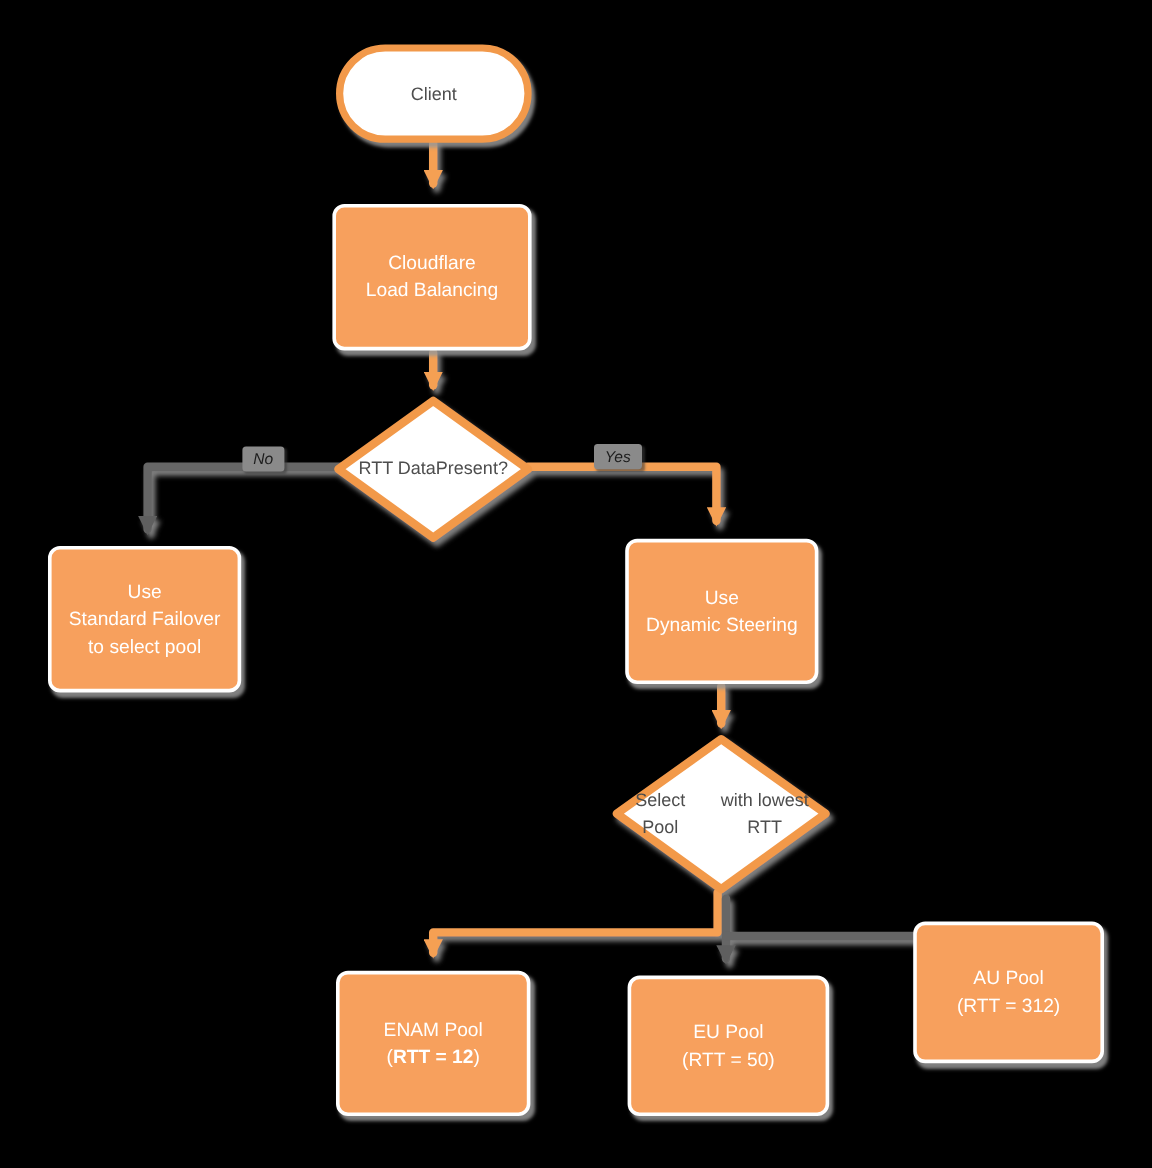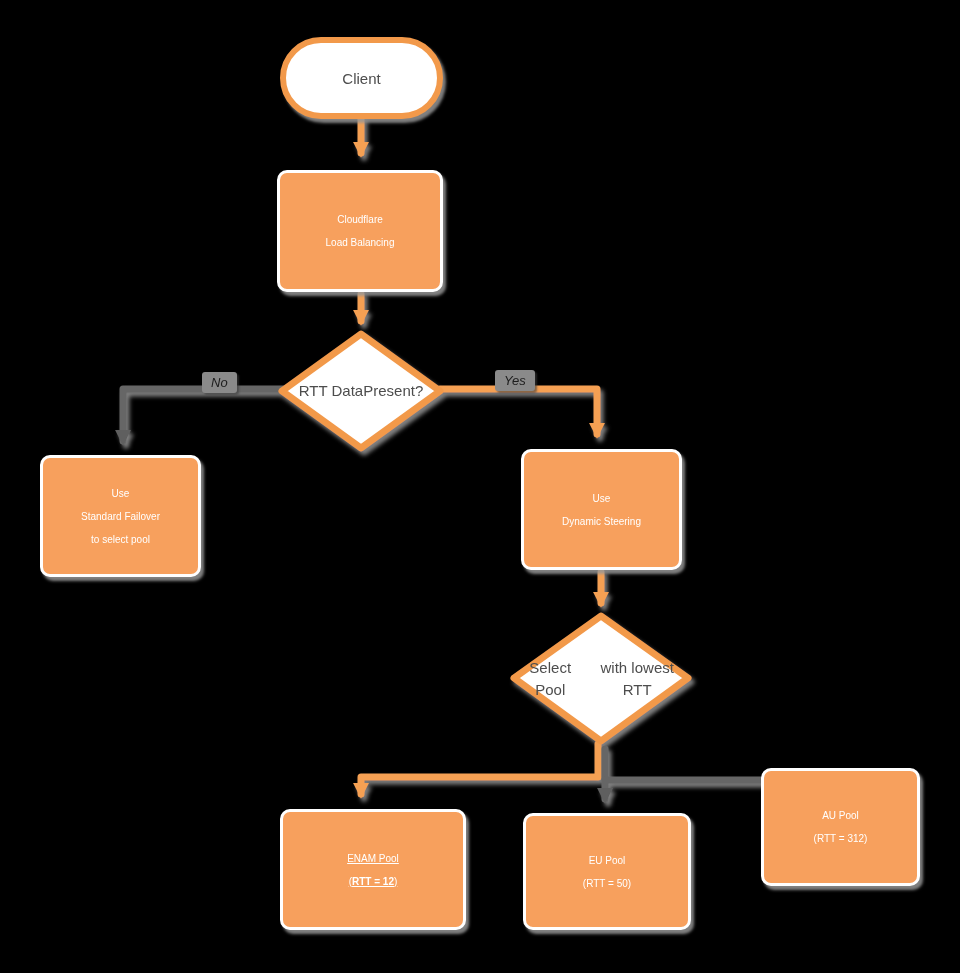--- a/index.html
+++ b/index.html
@@ -6,32 +6,32 @@
   body{width:960px;height:973px;overflow:hidden;font-family:"Liberation Sans",sans-serif;}
   .stage{position:relative;width:960px;height:973px;background:#000;}
   .stage svg{position:absolute;left:0;top:0;z-index:1;}
 
   .node{position:absolute;z-index:2;display:flex;flex-direction:column;align-items:center;
         justify-content:center;text-align:center;box-sizing:border-box;
         box-shadow:3px 4px 3px rgba(150,150,150,0.85);}
   .stadium{background:#fff;border:6px solid #F2994A;border-radius:45px;
            color:#4D4D4D;font-size:15px;}
   .obox{background:#F7A05D;border:3px solid #FFFFFF;border-radius:10px;
-        color:#FFFFFF;font-size:10px;line-height:23px;}
+        color:#FFFFFF;font-size:16px;line-height:23px;}
   .dtext{position:absolute;z-index:3;display:flex;align-items:center;
          justify-content:center;text-align:center;color:#4D4D4D;font-size:15px;
          line-height:22px;background:transparent;box-shadow:none;}
 
   .n-client{left:280px;top:37px;width:163px;height:82px;}
   .n-lb{left:277px;top:170px;width:166px;height:122px;}
   .t-d1{left:282px;top:334px;width:158px;height:114px;}
   .n-failover{left:40px;top:455px;width:161px;height:122px;}
   .n-dynamic{left:521px;top:449px;width:161px;height:121px;}
   .t-d2{left:514px;top:616px;width:174px;height:125px;}
-  .n-enam{left:280px;top:809px;width:186px;height:121px;text-decoration:underline;}
+  .n-enam{left:280px;top:809px;width:162px;height:121px;}
   .n-eu{left:523px;top:813px;width:168px;height:117px;}
   .n-au{left:761px;top:768px;width:159px;height:118px;}
 
   .bold{font-weight:700;}
 
   .edge-label{position:absolute;z-index:4;background:#8a8a8a;color:#1c1c1c;
               font-size:13px;padding:4px 9px;border-radius:3px;line-height:1;
               box-shadow:2px 2px 2px rgba(60,60,60,0.6);font-style:italic;}
   .lbl-no{left:202px;top:372px;}
   .lbl-yes{left:495px;top:370px;}

